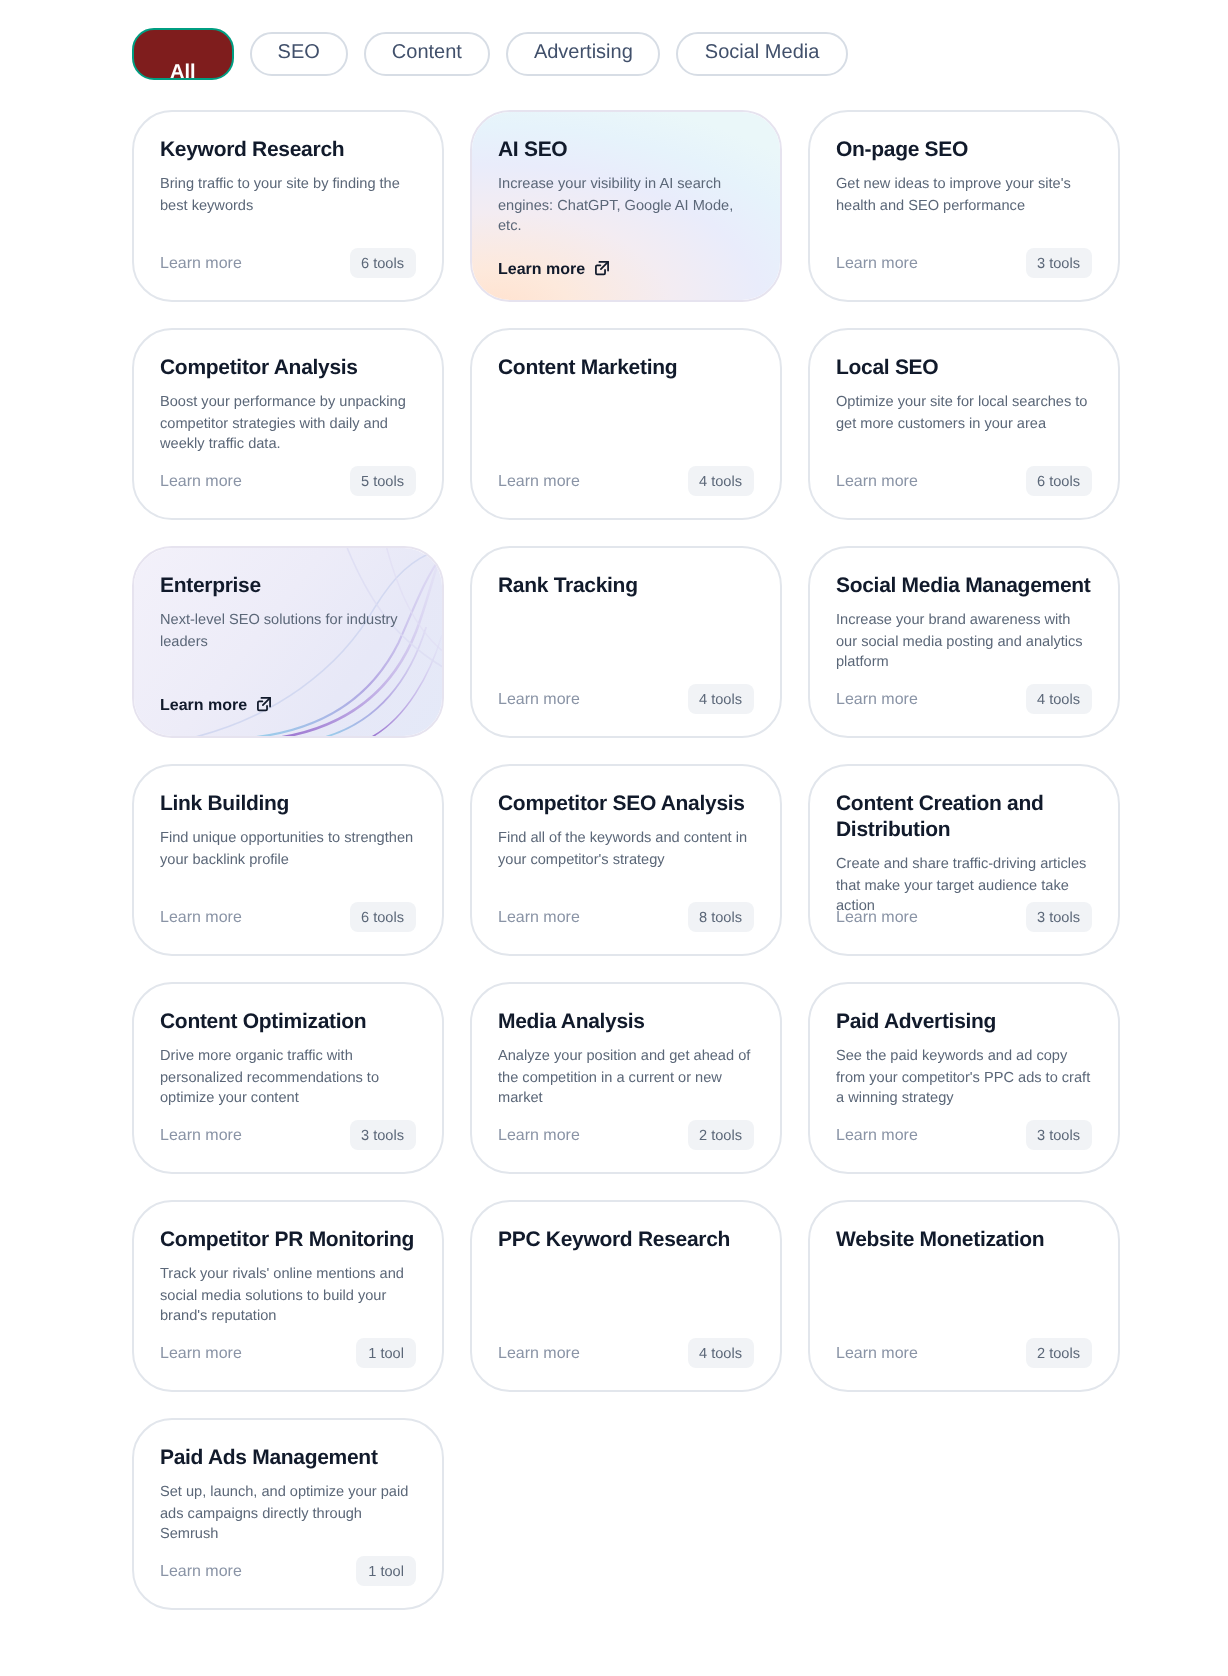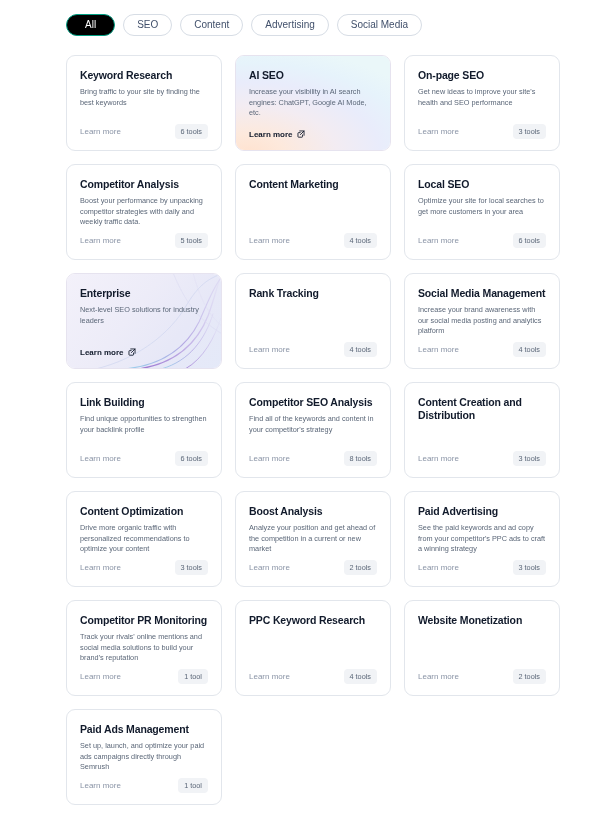--- a/index.html
+++ b/index.html
@@ -50,42 +50,42 @@
     background: #ffffff;
     color: #41506b;
     font-size: 10px;
     line-height: 20px;
     white-space: nowrap;
     cursor: pointer;
     font-family: "Liberation Sans", sans-serif;
   }
 
   .pill.active {
-    background: #000000;
+    background: #7f1d1d;
     border-color: #009e82;
     color: #ffffff;
-    font-weight: 400;
-    padding: 0 18px;
+    font-weight: 700;
+    padding: 12px 18px;
   }
 
   
   .grid {
     position: absolute;
     top: 55px;
     left: 66px;
     width: 484px;
     display: grid;
     grid-template-columns: repeat(3, 156px);
     gap: 13px 13px;
   }
 
   .card {
     position: relative;
     height: 96px;
-    border-radius: 9px;
+    border-radius: 20px;
     border: 1px solid #e2e6ec;
     background: #ffffff;
     padding: 13px 13px 0 13px;
     overflow: hidden;
     cursor: pointer;
   }
 
   .card-title {
     font-size: 10.5px;
     font-weight: 700;
@@ -325,39 +325,40 @@
         <div class="card-desc">Find all of the keywords and content in your competitor's strategy</div>
         <div class="card-footer">
           <a class="learn-more">
             <span>Learn more</span>
           </a>
           <span class="tools-badge">8 tools</span>
         </div>
       </div>
       <div class="card">
         <div class="card-title">Content Creation and Distribution</div>
+        <div class="card-desc">Create and share traffic-driving articles that make your target audience take action</div>
         <div class="card-footer">
           <a class="learn-more">
             <span>Learn more</span>
           </a>
           <span class="tools-badge">3 tools</span>
         </div>
       </div>
       <div class="card">
         <div class="card-title">Content Optimization</div>
         <div class="card-desc">Drive more organic traffic with personalized recommendations to optimize your content</div>
         <div class="card-footer">
           <a class="learn-more">
             <span>Learn more</span>
           </a>
           <span class="tools-badge">3 tools</span>
         </div>
       </div>
       <div class="card">
-        <div class="card-title">Boost Analysis</div>
+        <div class="card-title">Media Analysis</div>
         <div class="card-desc">Analyze your position and get ahead of the competition in a current or new market</div>
         <div class="card-footer">
           <a class="learn-more">
             <span>Learn more</span>
           </a>
           <span class="tools-badge">2 tools</span>
         </div>
       </div>
       <div class="card">
         <div class="card-title">Paid Advertising</div>

